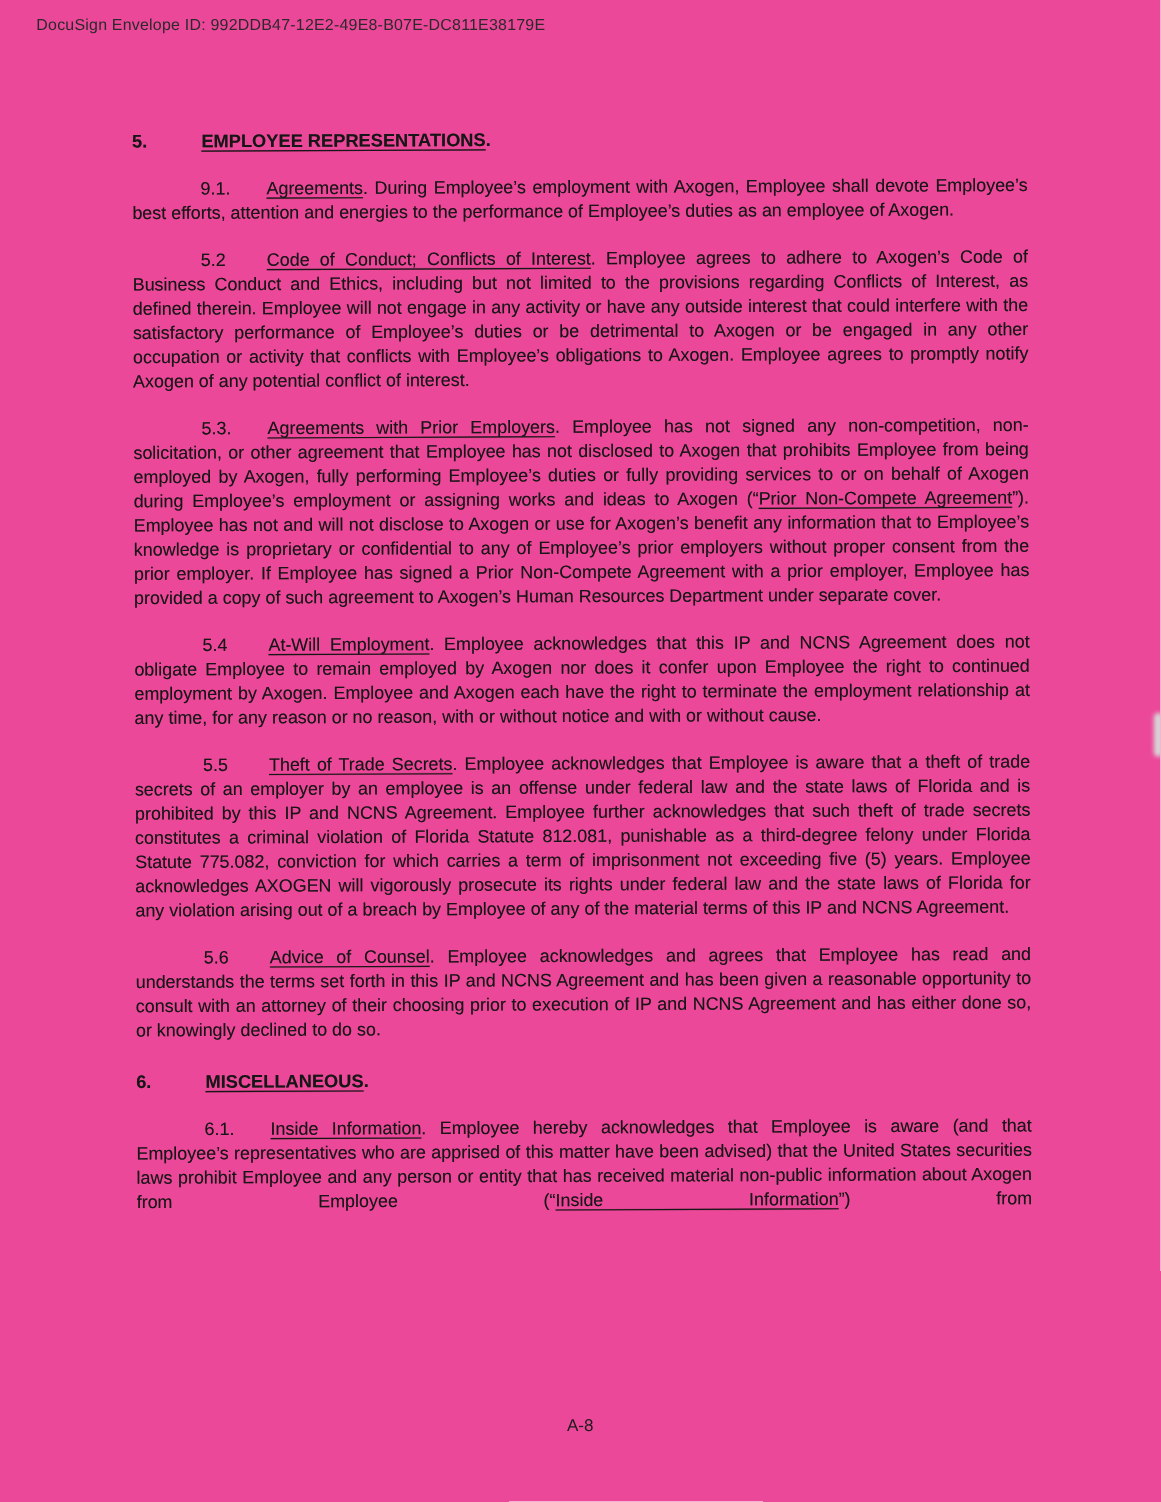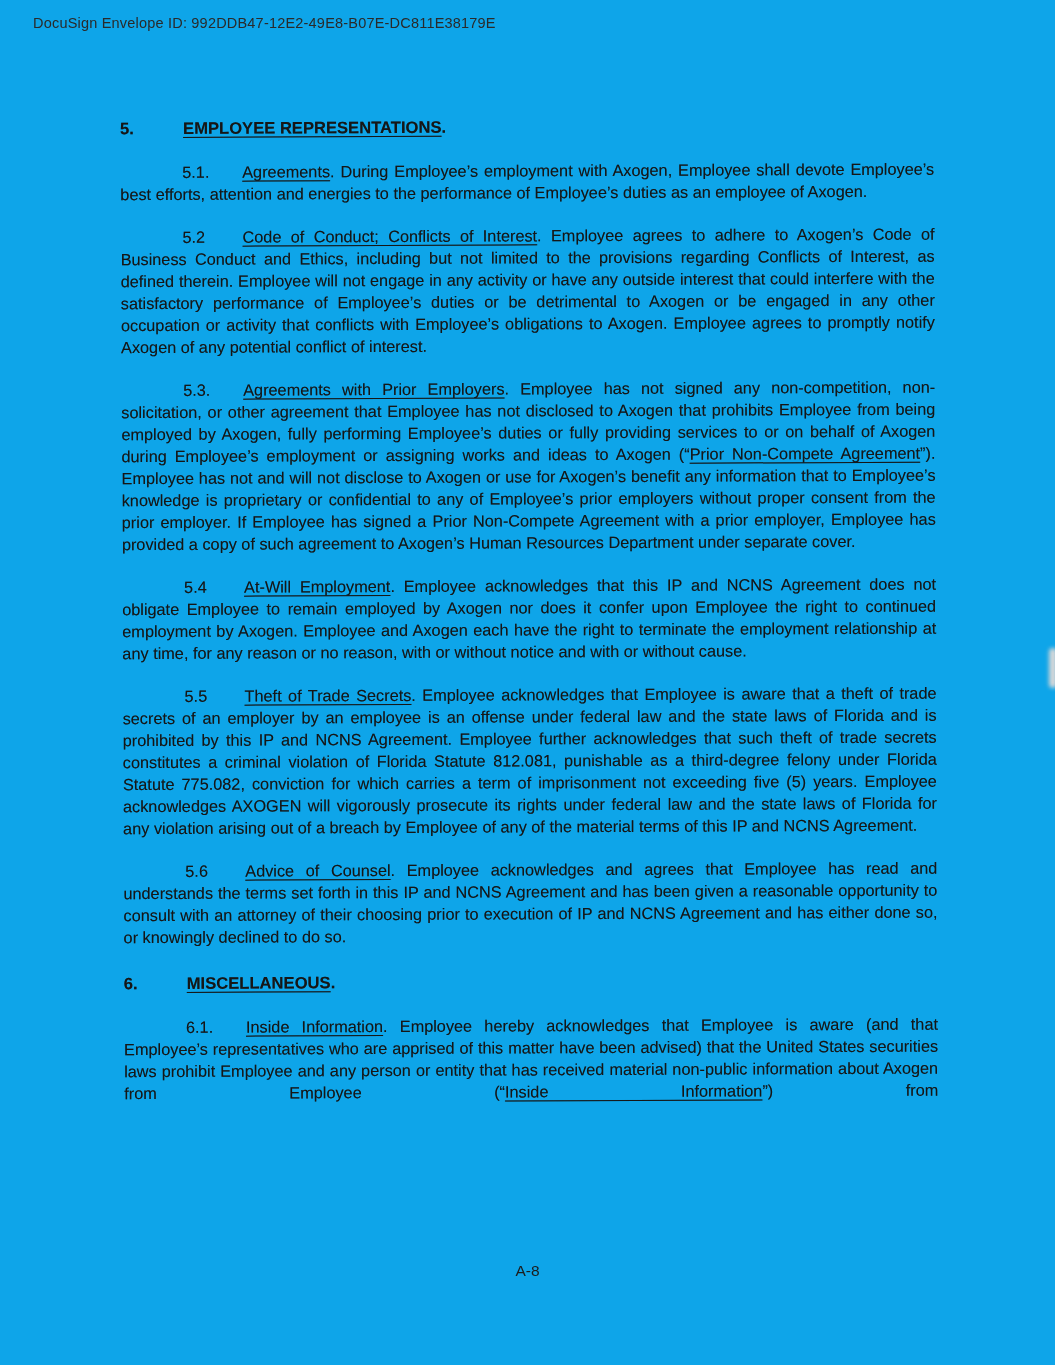--- a/index.html
+++ b/index.html
@@ -1,20 +1,20 @@
 <!DOCTYPE html>
 <html><head>
 <meta charset="utf-8">
 <style>
   html, body { margin: 0; padding: 0; background: #ffffff; }
   .page {
     position: relative;
     width: 1055px;
     height: 1365px;
-    background: #0ea5e9;
+    background: #ec4899;
     font-family: "Liberation Sans", sans-serif;
     color: #161616;
     overflow: hidden;
   }
   .docusign-line {
     position: absolute;
     top: 15px;
     left: 33px;
     font-size: 14.5px;
     letter-spacing: 0.2px;
@@ -42,21 +42,21 @@
   .num { display: inline-block; text-indent: 0; }
   .blk-heading .num { width: 63px; }
   .blk-para .num { width: 60px; }
   .u {
     text-decoration: underline;
     text-decoration-thickness: 1.4px;
     text-underline-offset: 3px;
   }
   .footer-label {
     position: absolute;
-    top: 1262px;
+    top: 1288px;
     left: 0;
     width: 100%;
     text-align: center;
     font-size: 15.5px;
     color: #1c1c1c;
   }
   .scan-mark {
     position: absolute;
     right: -2px;
     top: 648px;
@@ -68,21 +68,21 @@
   }
 </style>
 </head>
 <body>
 
 <div class="page">
   <div class="docusign-line">DocuSign Envelope ID: 992DDB47-12E2-49E8-B07E-DC811E38179E</div>
 
   <div class="content">
       <div class="blk blk-heading"><span class="num">5.</span><span class="u title">EMPLOYEE REPRESENTATIONS</span><span>.</span></div>
-      <div class="blk blk-para"><span class="num">5.1.</span><span class="u title">Agreements</span><span>.</span><span>  During Employee’s employment with Axogen, Employee shall devote Employee’s best efforts, attention and energies to the performance of Employee’s duties as an employee of Axogen.</span></div>
+      <div class="blk blk-para"><span class="num">9.1.</span><span class="u title">Agreements</span><span>.</span><span>  During Employee’s employment with Axogen, Employee shall devote Employee’s best efforts, attention and energies to the performance of Employee’s duties as an employee of Axogen.</span></div>
       <div class="blk blk-para"><span class="num">5.2</span><span class="u title">Code of Conduct; Conflicts of Interest</span><span>.</span><span>  Employee agrees to adhere to Axogen’s Code of Business Conduct and Ethics, including but not limited to the provisions regarding Conflicts of Interest, as defined therein.  Employee will not engage in any activity or have any outside interest that could interfere with the satisfactory performance of Employee’s duties or be detrimental to Axogen or be engaged in any other occupation or activity that conflicts with Employee’s obligations to Axogen.  Employee agrees to promptly notify Axogen of any potential conflict of interest.</span></div>
       <div class="blk blk-para"><span class="num">5.3.</span><span class="u title">Agreements with Prior Employers</span><span>.</span><span>  Employee has not signed any non-competition, non-solicitation, or other agreement that Employee has not disclosed to Axogen that prohibits Employee from being employed by Axogen, fully performing Employee’s duties or fully providing services to or on behalf of Axogen during Employee’s employment or assigning works and ideas to Axogen (“</span><span class="u">Prior Non-Compete Agreement</span><span>”).  Employee has not and will not disclose to Axogen or use for Axogen’s benefit any information that to Employee’s knowledge is proprietary or confidential to any of Employee’s prior employers without proper consent from the prior employer.  If Employee has signed a Prior Non-Compete Agreement with a prior employer, Employee has provided a copy of such agreement to Axogen’s Human Resources Department under separate cover.</span></div>
       <div class="blk blk-para"><span class="num">5.4</span><span class="u title">At-Will Employment</span><span>.</span><span>  Employee acknowledges that this IP and NCNS Agreement does not obligate Employee to remain employed by Axogen nor does it confer upon Employee the right to continued employment by Axogen.  Employee and Axogen each have the right to terminate the employment relationship at any time, for any reason or no reason, with or without notice and with or without cause.</span></div>
       <div class="blk blk-para"><span class="num">5.5</span><span class="u title">Theft of Trade Secrets</span><span>.</span><span> Employee acknowledges that Employee is aware that a theft of trade secrets of an employer by an employee is an offense under federal law and the state laws of Florida and is prohibited by this IP and NCNS Agreement.  Employee further acknowledges that such theft of trade secrets constitutes a criminal violation of Florida Statute 812.081, punishable as a third-degree felony under Florida Statute 775.082, conviction for which carries a term of imprisonment not exceeding five (5) years. Employee acknowledges AXOGEN will vigorously prosecute its rights under federal law and the state laws of Florida for any violation arising out of a breach by Employee of any of the material terms of this IP and NCNS Agreement.</span></div>
       <div class="blk blk-para"><span class="num">5.6</span><span class="u title">Advice of Counsel</span><span>.</span><span> Employee acknowledges and agrees that Employee has read and understands the terms set forth in this IP and NCNS Agreement and has been given a reasonable opportunity to consult with an attorney of their choosing prior to execution of IP and NCNS Agreement and has either done so, or knowingly declined to do so.</span></div>
       <div class="blk blk-heading"><span class="num">6.</span><span class="u title">MISCELLANEOUS</span><span>.</span></div>
       <div class="blk blk-para continues"><span class="num">6.1.</span><span class="u title">Inside Information</span><span>.</span><span>  Employee hereby acknowledges that Employee is aware (and that Employee’s representatives who are apprised of this matter have been advised) that the United States securities laws prohibit Employee and any person or entity that has received material non-public information about Axogen from Employee (“</span><span class="u">Inside Information</span><span>”) from</span></div>
     </div>
 
   <div class="footer-label">A-8</div>

